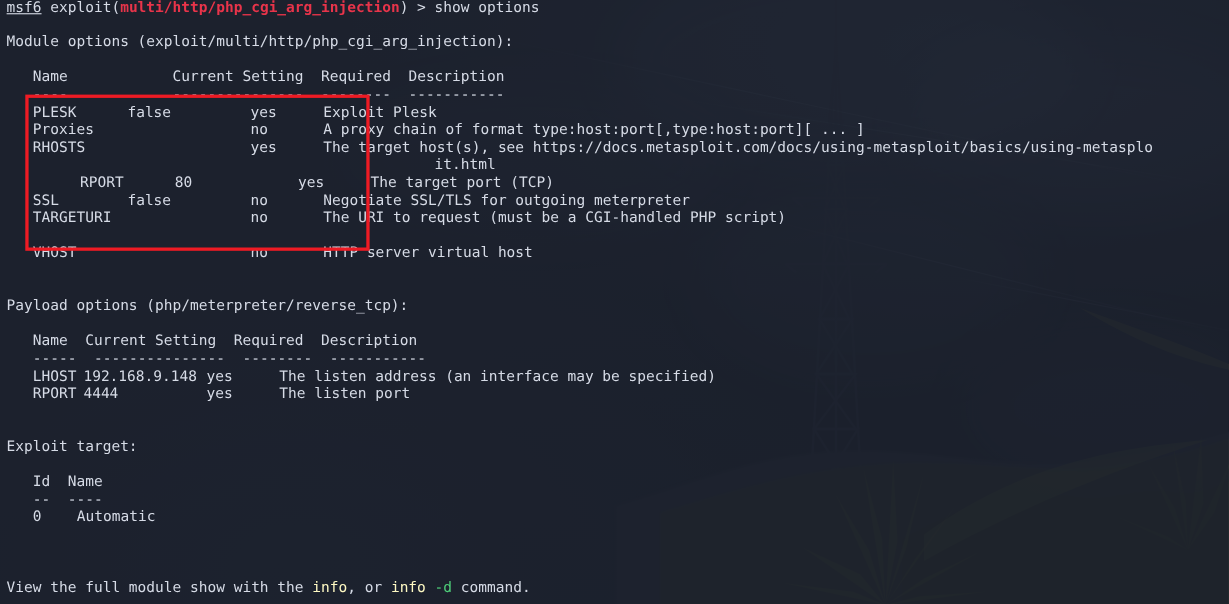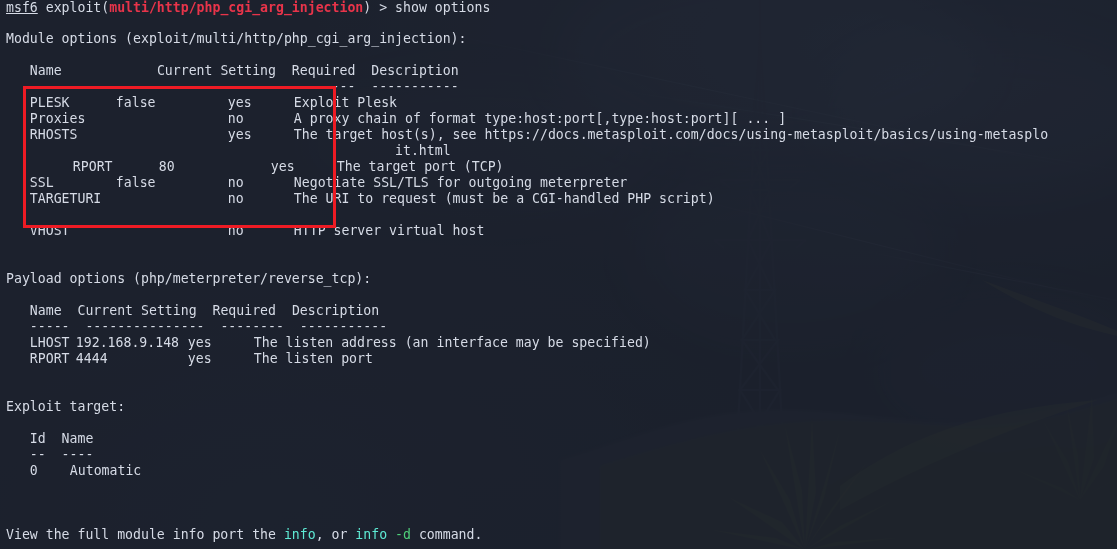--- a/index.html
+++ b/index.html
@@ -71,21 +71,21 @@
     letter-spacing: 0;
   }
   .line {
     position: absolute;
     left: 6px;
     height: 16px;
     white-space: pre;
   }
   .u        { text-decoration: underline; }
   .red      { color: #e8344a; font-weight: bold; text-align: right; }
-  .cyan     { color: #5eead4; }
+  .cyan     { color: #fef9c3; }
   .green    { color: #4fd07a; }
 
   
   .redbox {
     position: absolute;
     border: 3px solid #ee1b24;
     box-sizing: border-box;
     pointer-events: none;
   }
 </style>
@@ -195,19 +195,19 @@
     <div class="line" style="top:351px;">   <span style="display:inline-block;width:46px;">RPORT</span><span style="display:inline-block;width:112px;">4444</span><span style="display:inline-block;width:66px;">yes</span><span>The listen port</span></div>
 
     
     <div class="line" style="top:399px;">Exploit target:</div>
 
     <div class="line" style="top:431px;">   <span>Id</span>  <span>Name</span></div>
     <div class="line" style="top:447px;">   <span>--</span>  <span>----</span></div>
     <div class="line" style="top:463px;">   <span style="display:inline-block;width:40px;">0</span><span>Automatic</span></div>
 
     
-    <div class="line" style="top:527px;"><span>View the full module info port the </span><span class="cyan">info</span><span>, or </span><span class="cyan">info</span><span> </span><span class="green">-d</span><span> command.</span></div>
+    <div class="line" style="top:527px;"><span>View the full module show with the </span><span class="cyan">info</span><span>, or </span><span class="cyan">info</span><span> </span><span class="green">-d</span><span> command.</span></div>
 
   </div>
 
   <div class="redbox" style="left: 23px; top: 86px; width: 313px; height: 142px; border-color: rgb(238, 27, 36);"></div>
 
 </div>
 
 </body></html>

